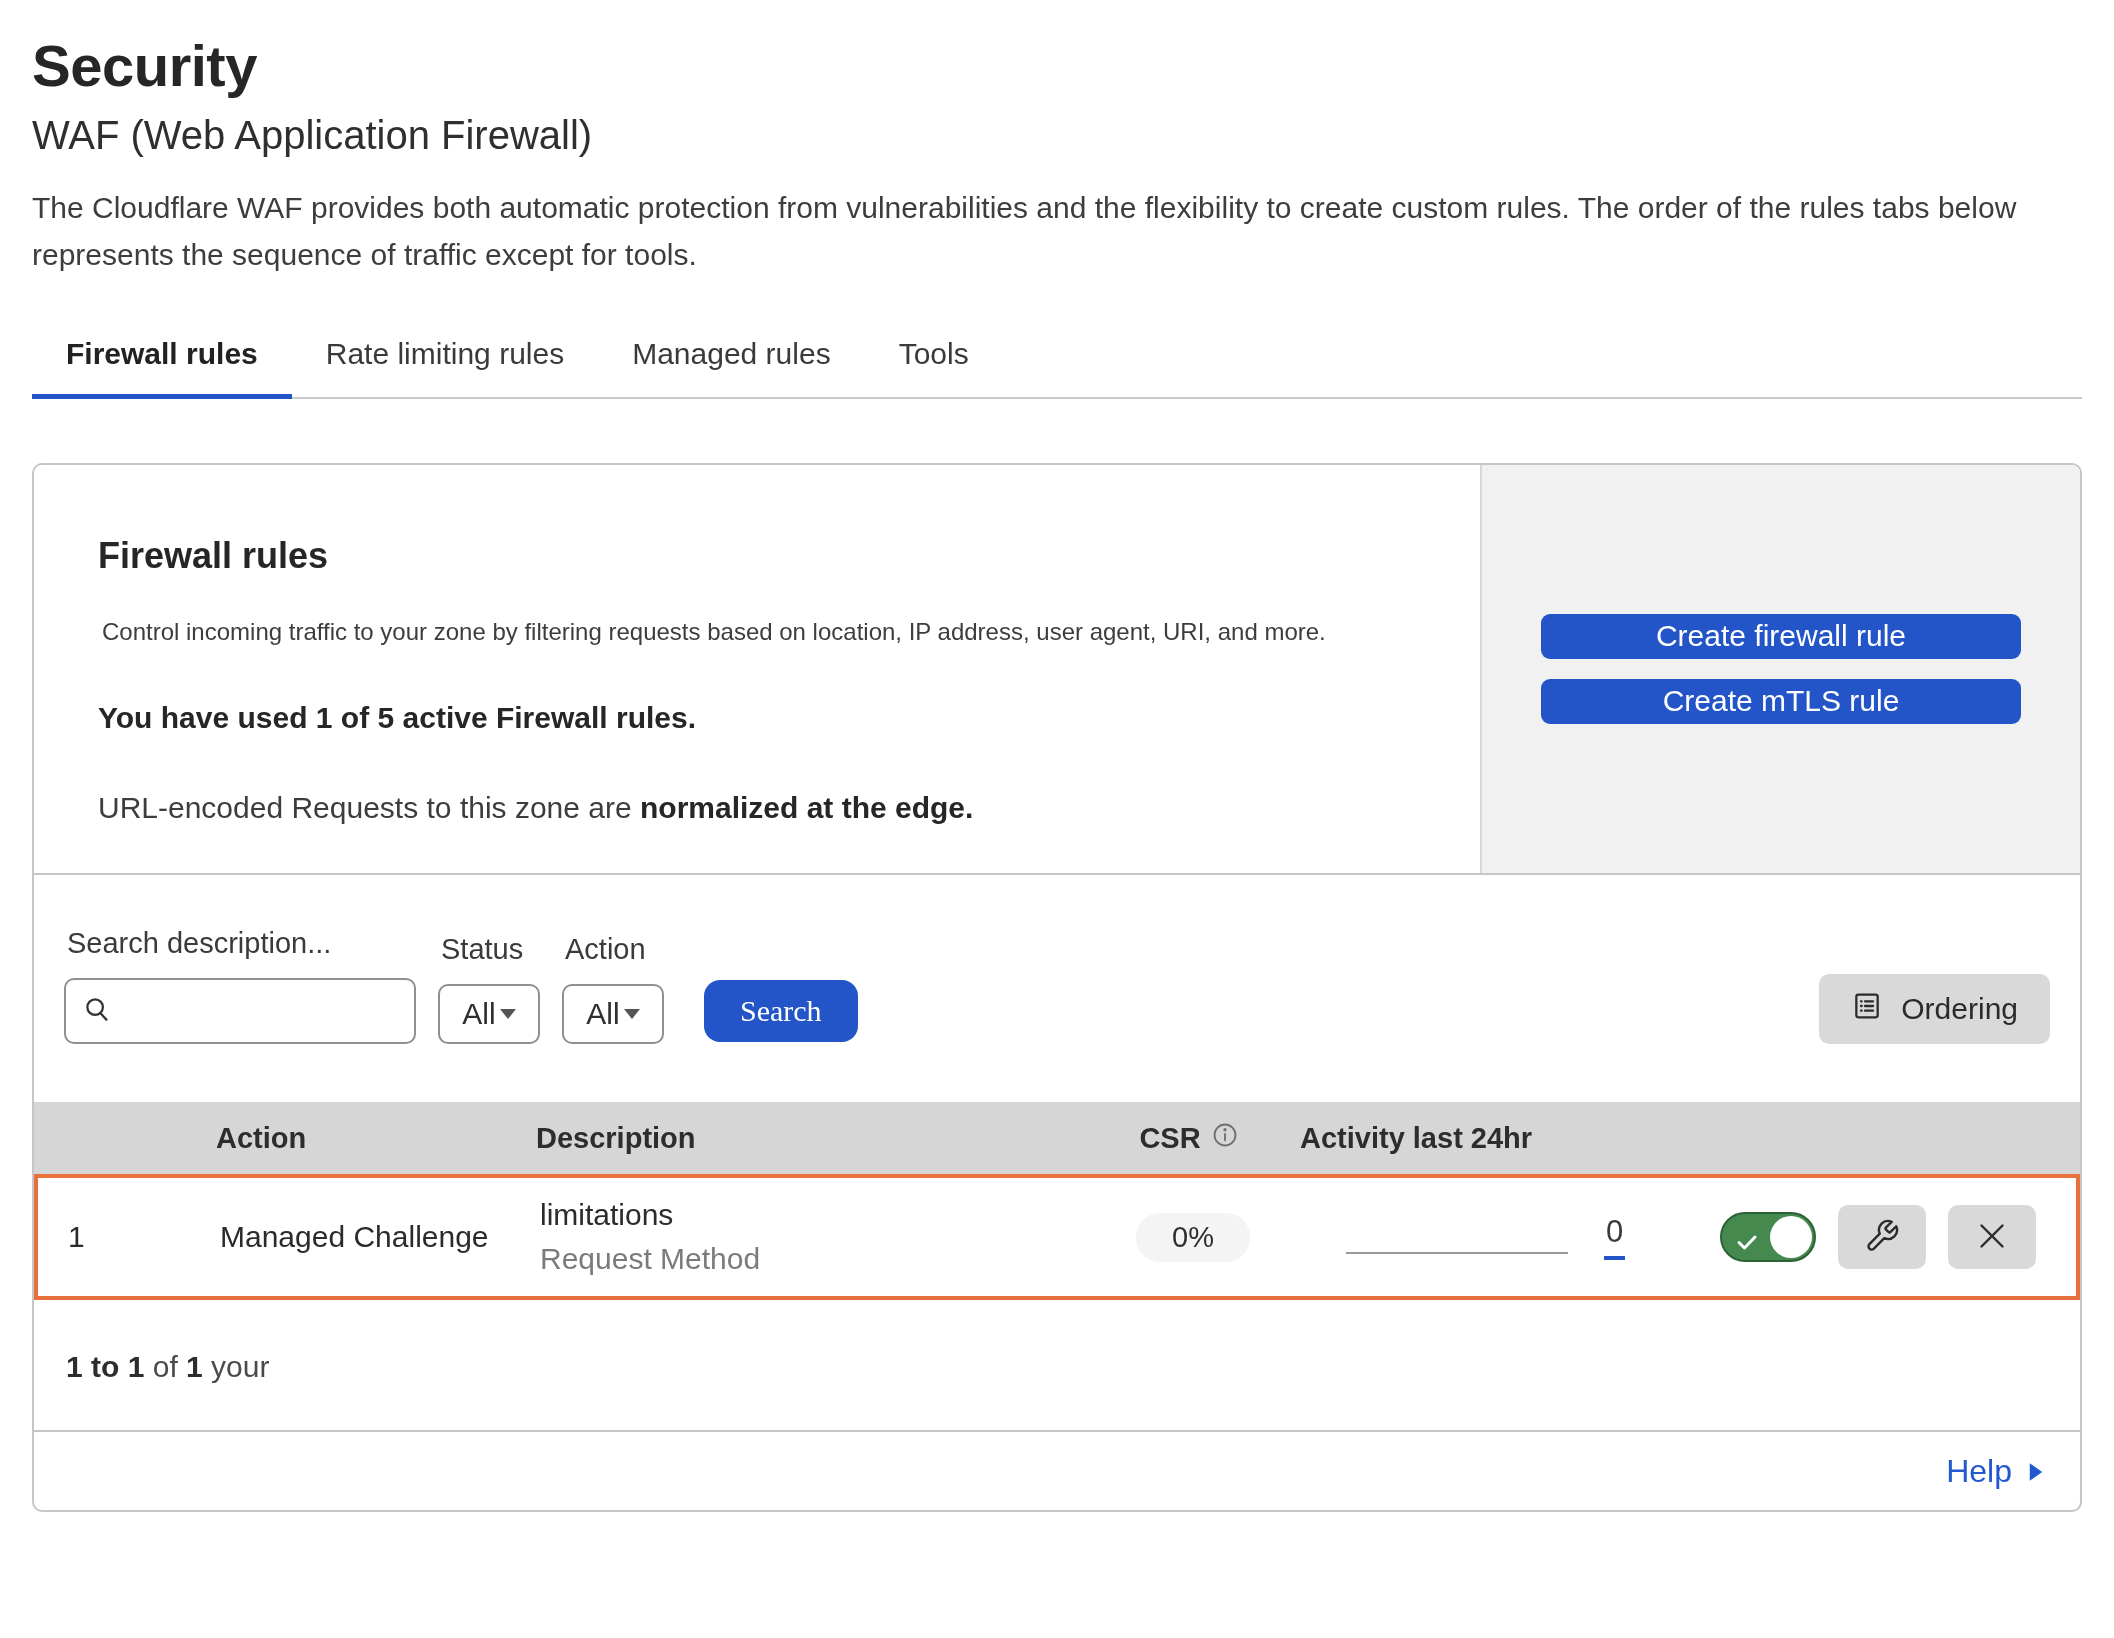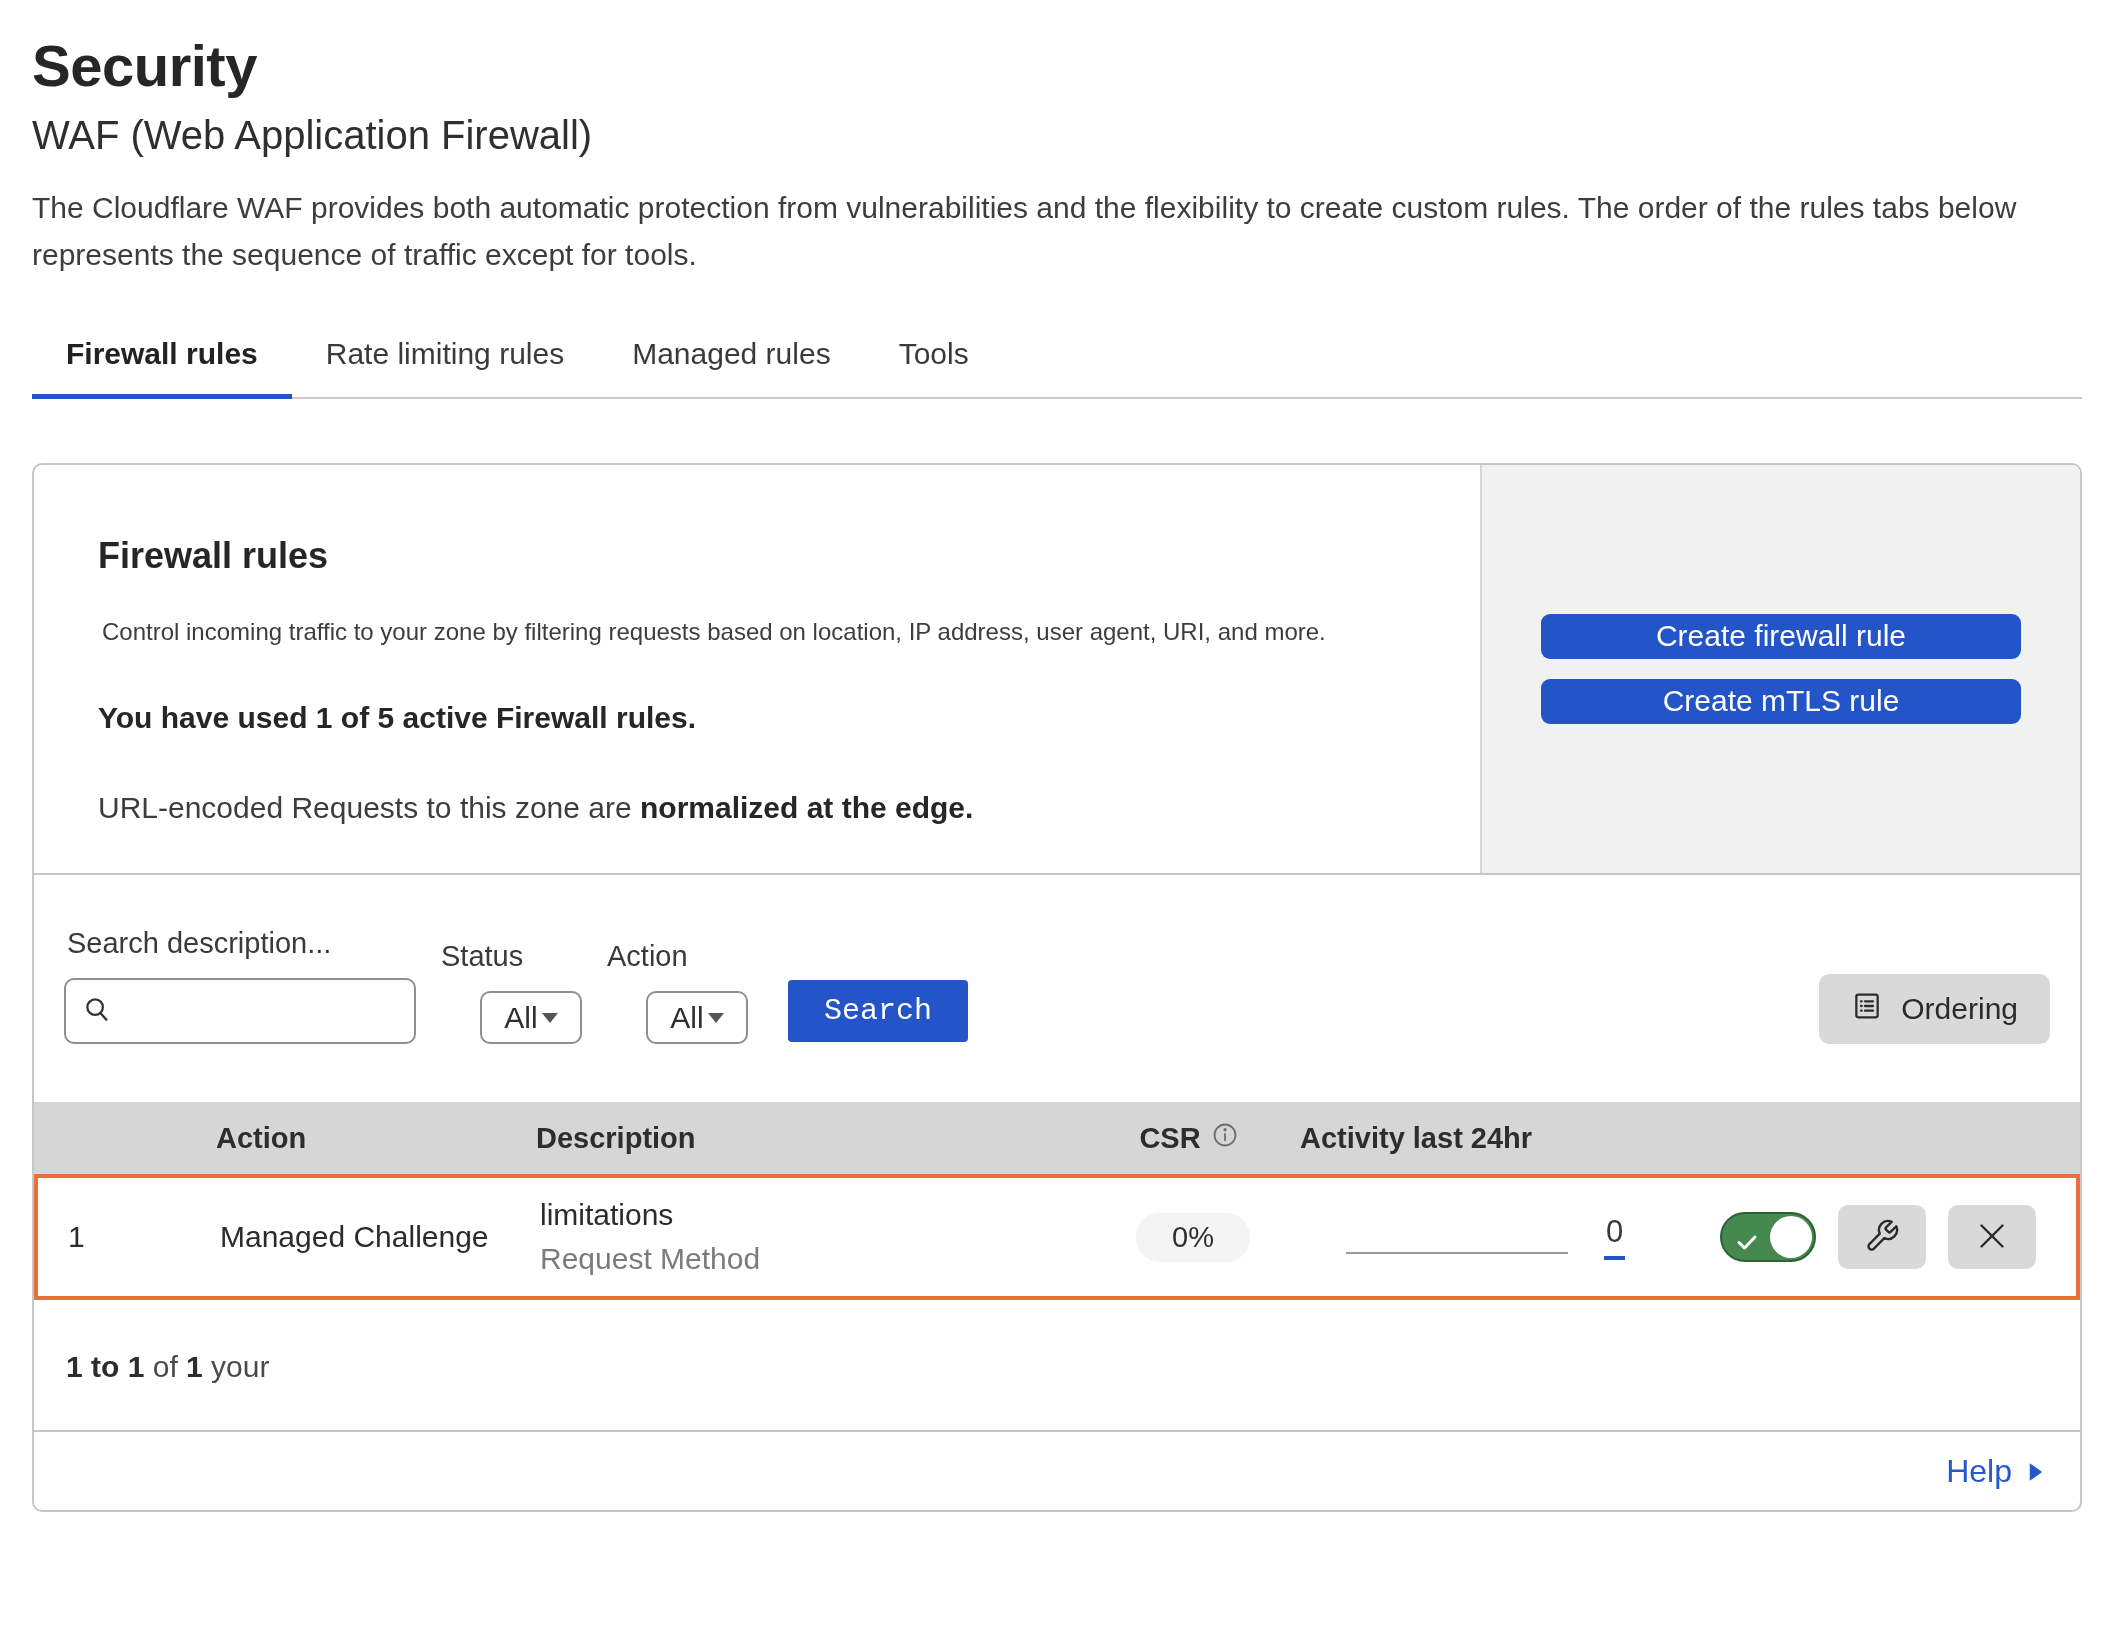--- a/index.html
+++ b/index.html
@@ -57,26 +57,26 @@
   .btn-primary{width:480px;height:45px;background:var(--blue);color:#fff;font-size:30px;
                border:none;border-radius:9px;font-family:inherit;cursor:pointer;}
 
   
   .filters{display:flex;align-items:flex-end;padding:52px 30px 0;}
   .filter-group{display:flex;flex-direction:column;margin-right:22px;}
   .filter-label{font-size:29px;color:#3a3a3a;margin:0 0 18px 3px;}
   .search-box{width:352px;height:66px;border:2px solid var(--ctrl-border);border-radius:10px;
               display:flex;align-items:center;padding:0 16px;background:#fff;}
   .search-box input{border:none;outline:none;font-size:28px;width:100%;margin-left:12px;font-family:inherit;background:transparent;}
-  .select-box{min-width:102px;height:53px;border:2px solid var(--ctrl-border);border-radius:10px;background:#fff;
+  .select-box{min-width:102px;height:60px;border:2px solid var(--ctrl-border);border-radius:10px;background:#fff;
               display:flex;align-items:center;justify-content:center;gap:4px;font-size:30px;color:#2f2f2f;
-              padding:0 18px;cursor:pointer;margin-left:42px;}
+              padding:0 18px;cursor:pointer;}
   .caret{width:0;height:0;border-left:8px solid transparent;border-right:8px solid transparent;border-top:10px solid #555;}
   .btn-search{height:62px;padding:0 36px;margin-left:18px;margin-bottom:2px;align-self:flex-end;
-              background:var(--blue);color:#fff;font-size:30px;border:none;border-radius:4px;font-family:Liberation Mono, monospace;cursor:pointer;}
+              background:var(--blue);color:#fff;font-size:30px;border:none;border-radius:16px;font-family:Liberation Serif, serif;cursor:pointer;}
   .flex-spacer{flex:1;}
   .btn-ordering{height:70px;padding:0 32px;align-self:flex-end;background:var(--btn-gray);border:none;border-radius:10px;
                 display:flex;align-items:center;gap:18px;font-size:30px;color:#2b2b2b;font-family:inherit;cursor:pointer;}
 
   
   .table{margin-top:58px;}
   .thead{display:flex;align-items:center;background:var(--head-gray);height:72px;
          font-weight:700;font-size:29px;color:#2d2d2d;}
   .c-index{width:150px;flex:none;padding-left:30px;}
   .c-action{width:340px;flex:none;padding-left:32px;}

